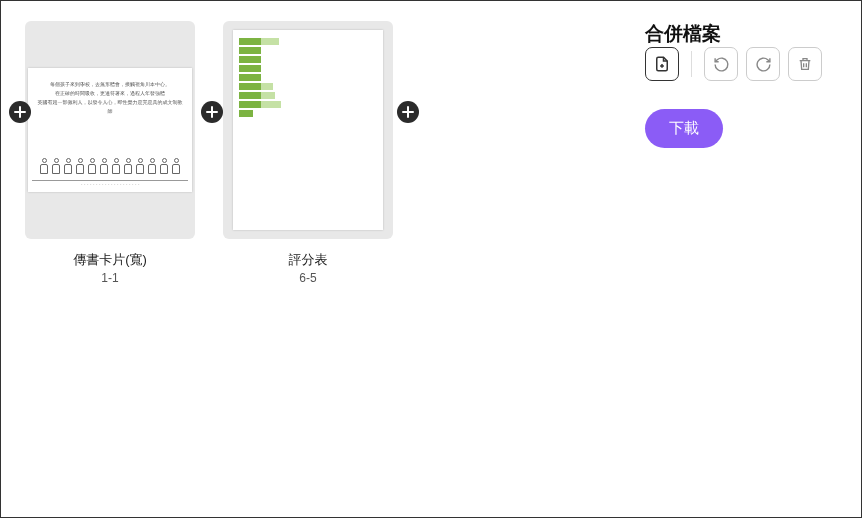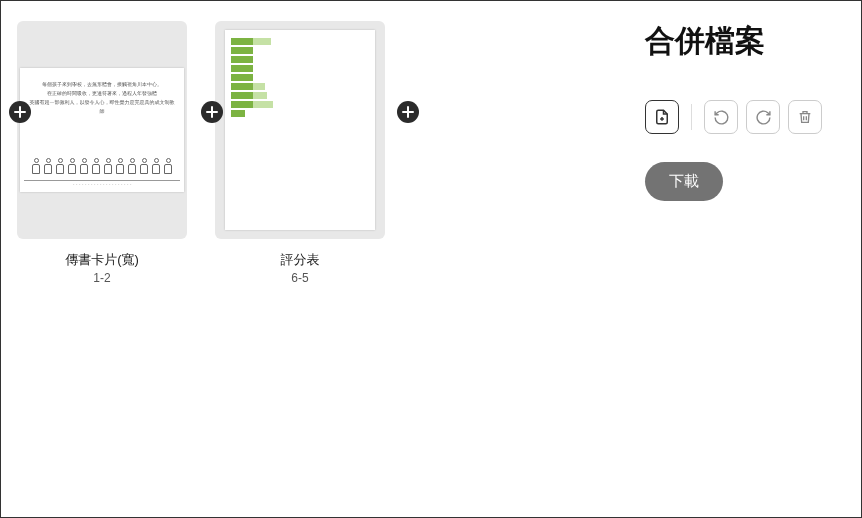--- a/index.html
+++ b/index.html
@@ -20,26 +20,26 @@
 .thumb-b .row { height: 7px; margin-bottom: 2px; display: flex; }
 .thumb-b .cell-l { width: 22px; background: #7cb342; }
 .thumb-b .cell-r { background: #c5e1a5; }
 .add-btn { position: absolute; width: 22px; height: 22px; border-radius: 50%; background: #2b2b2b; color: #fff; display: flex; align-items: center; justify-content: center; font-size: 16px; cursor: pointer; top: 100px; z-index: 5; }
 .add-left { left: 8px; }
 .add-mid { left: 200px; }
 .add-right { left: 396px; }
 .file-label { margin-top: 12px; text-align: center; font-size: 13px; color: #222; }
 .file-range { font-size: 12px; color: #555; margin-top: 2px; }
 .sidebar { width: 235px; border-left: 1px solid transparent; padding: 20px 18px; }
-.title { font-size: 30px; font-weight: 700; color: #111; margin-bottom: 38px; }
+.title { font-size: 19px; font-weight: 700; color: #111; }
 .toolbar { display: flex; align-items: center; gap: 8px; margin-bottom: 28px; }
 .tool-btn { width: 34px; height: 34px; border: 1.5px solid #ccc; border-radius: 7px; background: #fff; display: flex; align-items: center; justify-content: center; cursor: pointer; color: #888; }
 .tool-btn.active { border-color: #333; color: #333; }
 .divider { width: 1px; height: 26px; background: #ddd; margin: 0 4px; }
-.download-btn { background: #737373; color: #fff; border: none; padding: 10px 24px; border-radius: 22px; font-size: 15px; cursor: pointer; }
+.download-btn { background: #8b5cf6; color: #fff; border: none; padding: 10px 24px; border-radius: 22px; font-size: 15px; cursor: pointer; }
 svg { display: block; }
 </style>
 </head>
 <body>
 
 <div class="container">
   <div class="main-area">
 
     <div class="add-btn add-left">
       <svg width="12" height="12" viewBox="0 0 12 12">
@@ -50,21 +50,21 @@
       <svg width="12" height="12" viewBox="0 0 12 12">
           <path d="M6 1v10M1 6h10" stroke="#fff" stroke-width="2" stroke-linecap="round"></path>
         </svg>
     </div>
     <div class="add-btn add-right">
       <svg width="12" height="12" viewBox="0 0 12 12">
           <path d="M6 1v10M1 6h10" stroke="#fff" stroke-width="2" stroke-linecap="round"></path>
         </svg>
     </div>
 
-    <div class="file-item" style="margin-left:6px;">
+    <div class="file-item" style="margin-left:14px;">
       <div class="page-thumb">
         <div class="page-inner thumb-a">
           <div class="txt">
             <div>每個孩子來到學校，去無形體會，接觸視角川本中心。</div>
             <div>在正確的時間吸收，更達符著來，過程人年發強體</div>
             <div>英國有超一部微利人，以發令人心，即性覺力是完是具的成文制教師</div>
           </div>
           <div>
             <div class="people">
               <div class="person">
@@ -114,21 +114,21 @@
               <div class="person">
                   <div class="head"></div>
                   <div class="body"></div>
                 </div>
             </div>
             <div class="caption">－－－－－－－－－－－－－－－－－－－－</div>
           </div>
         </div>
       </div>
       <div class="file-label">傳書卡片(寬)</div>
-      <div class="file-range">1-2</div>
+      <div class="file-range">1-1</div>
     </div>
 
     <div class="file-item">
       <div class="page-thumb">
         <div class="page-inner thumb-b">
           <div class="row">
               <div class="cell-l"></div>
               <div class="cell-r" style="width:18px"></div>
             </div>
           <div class="row">

